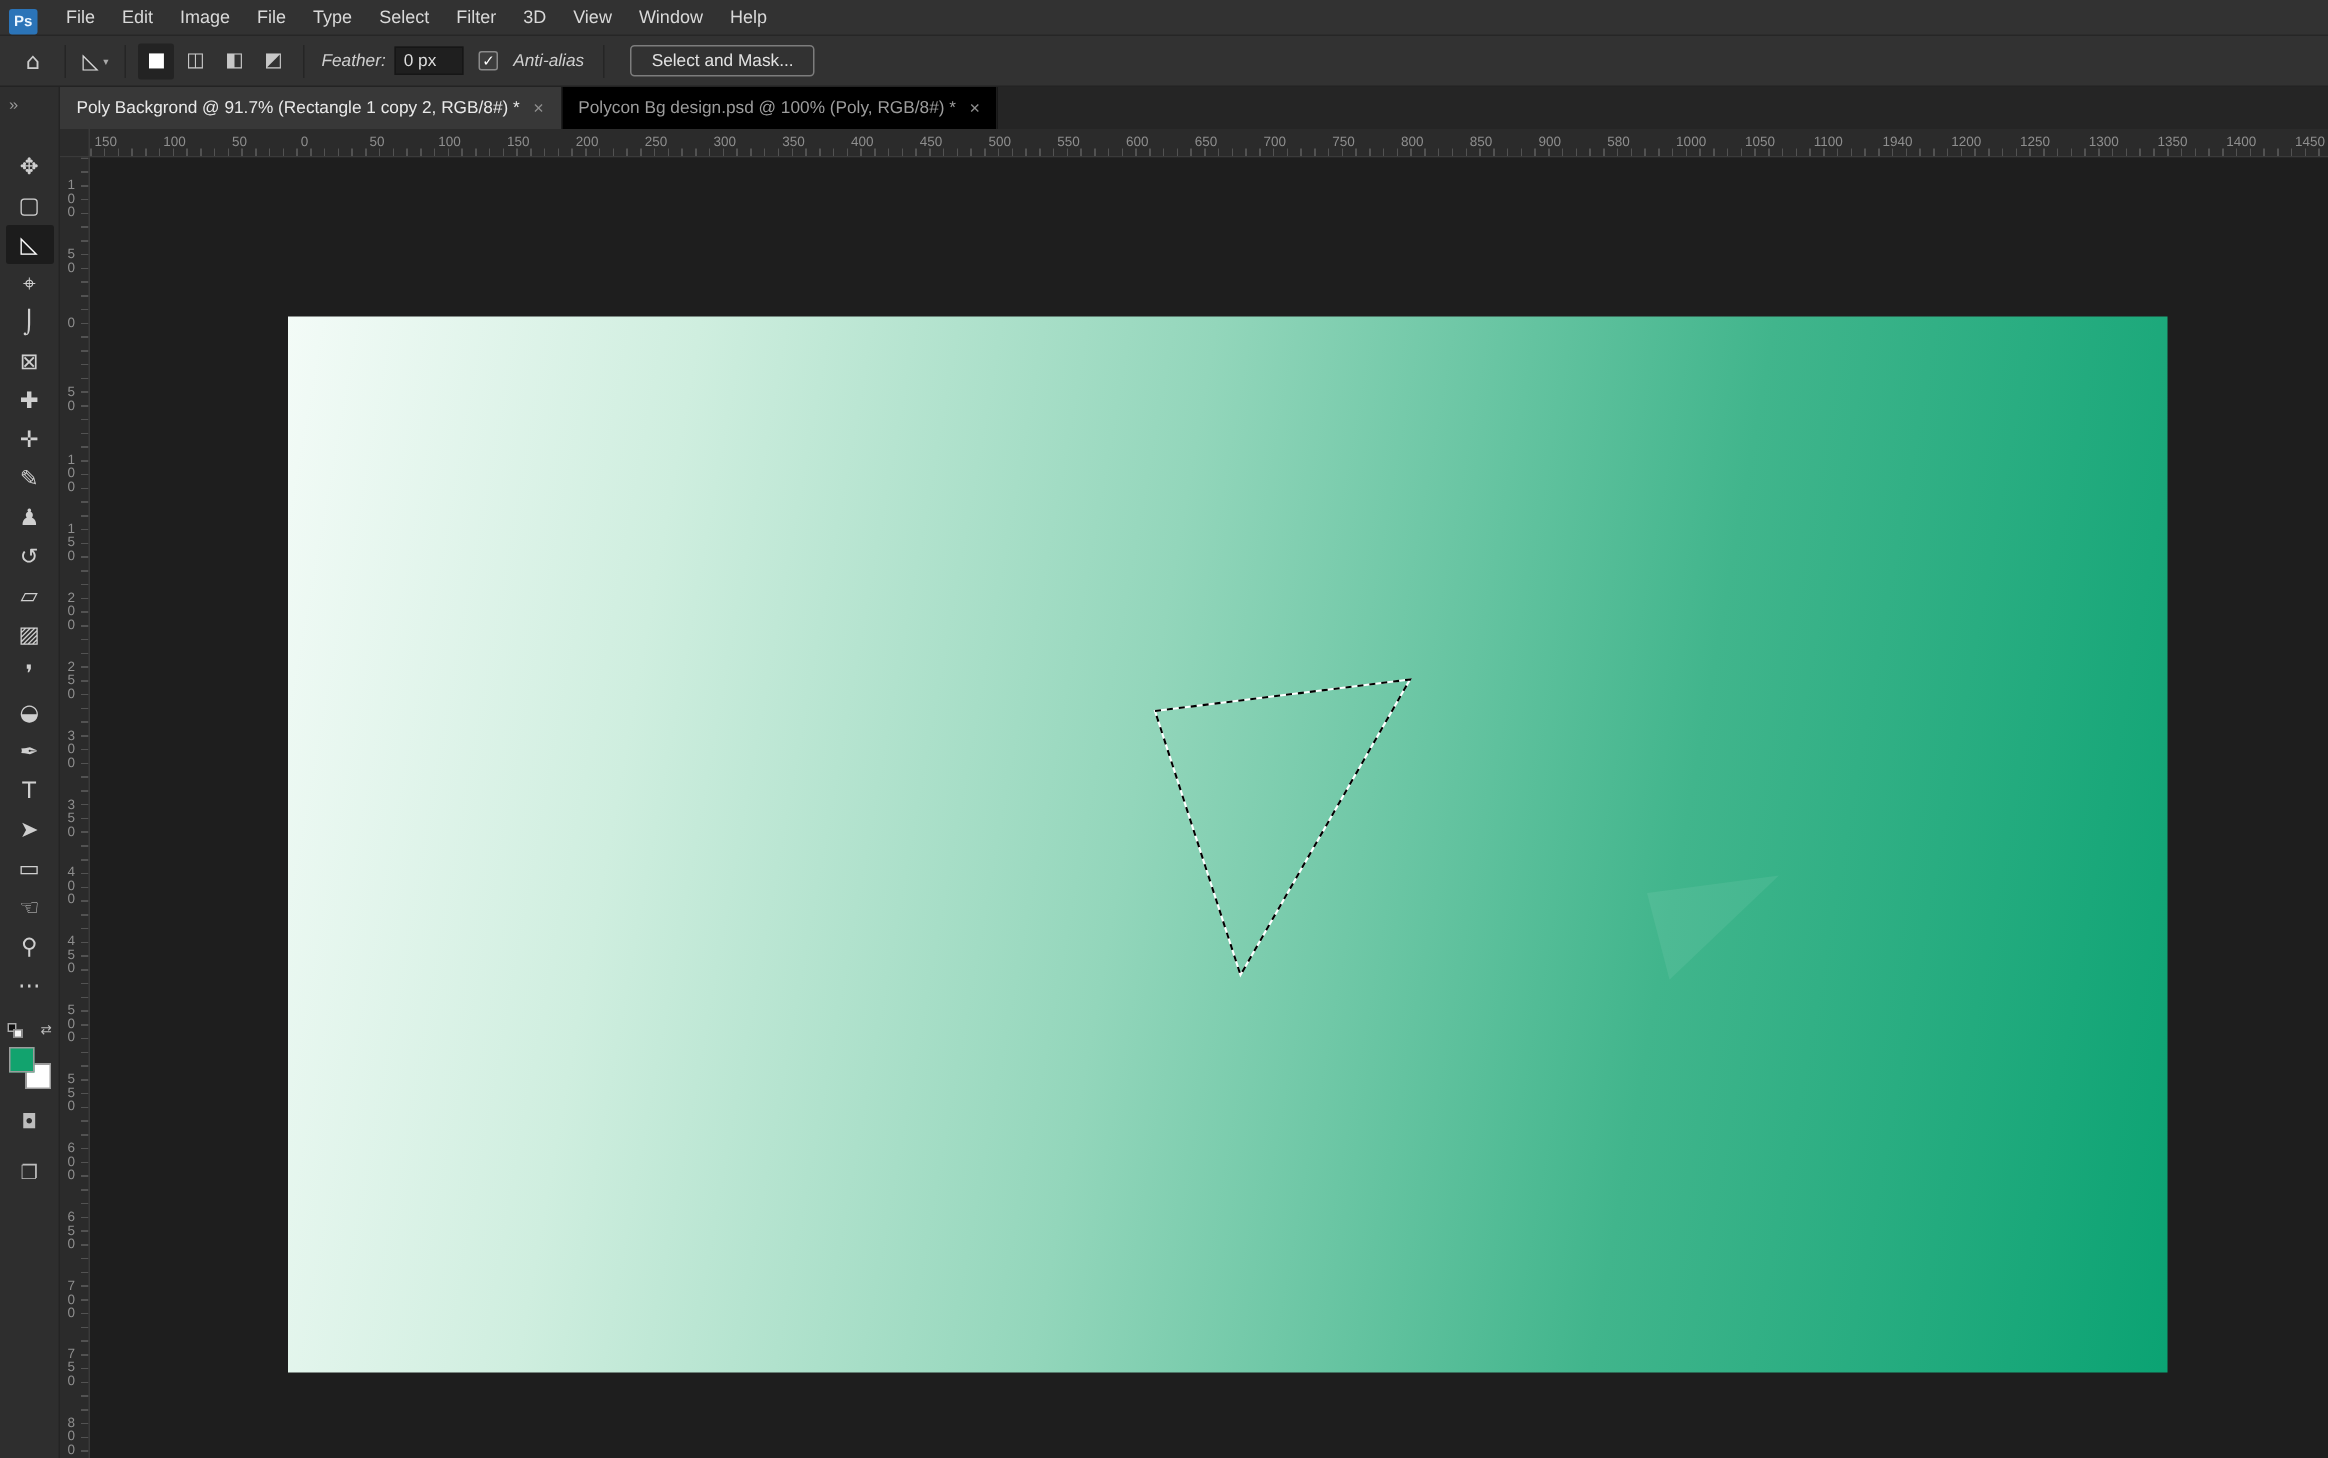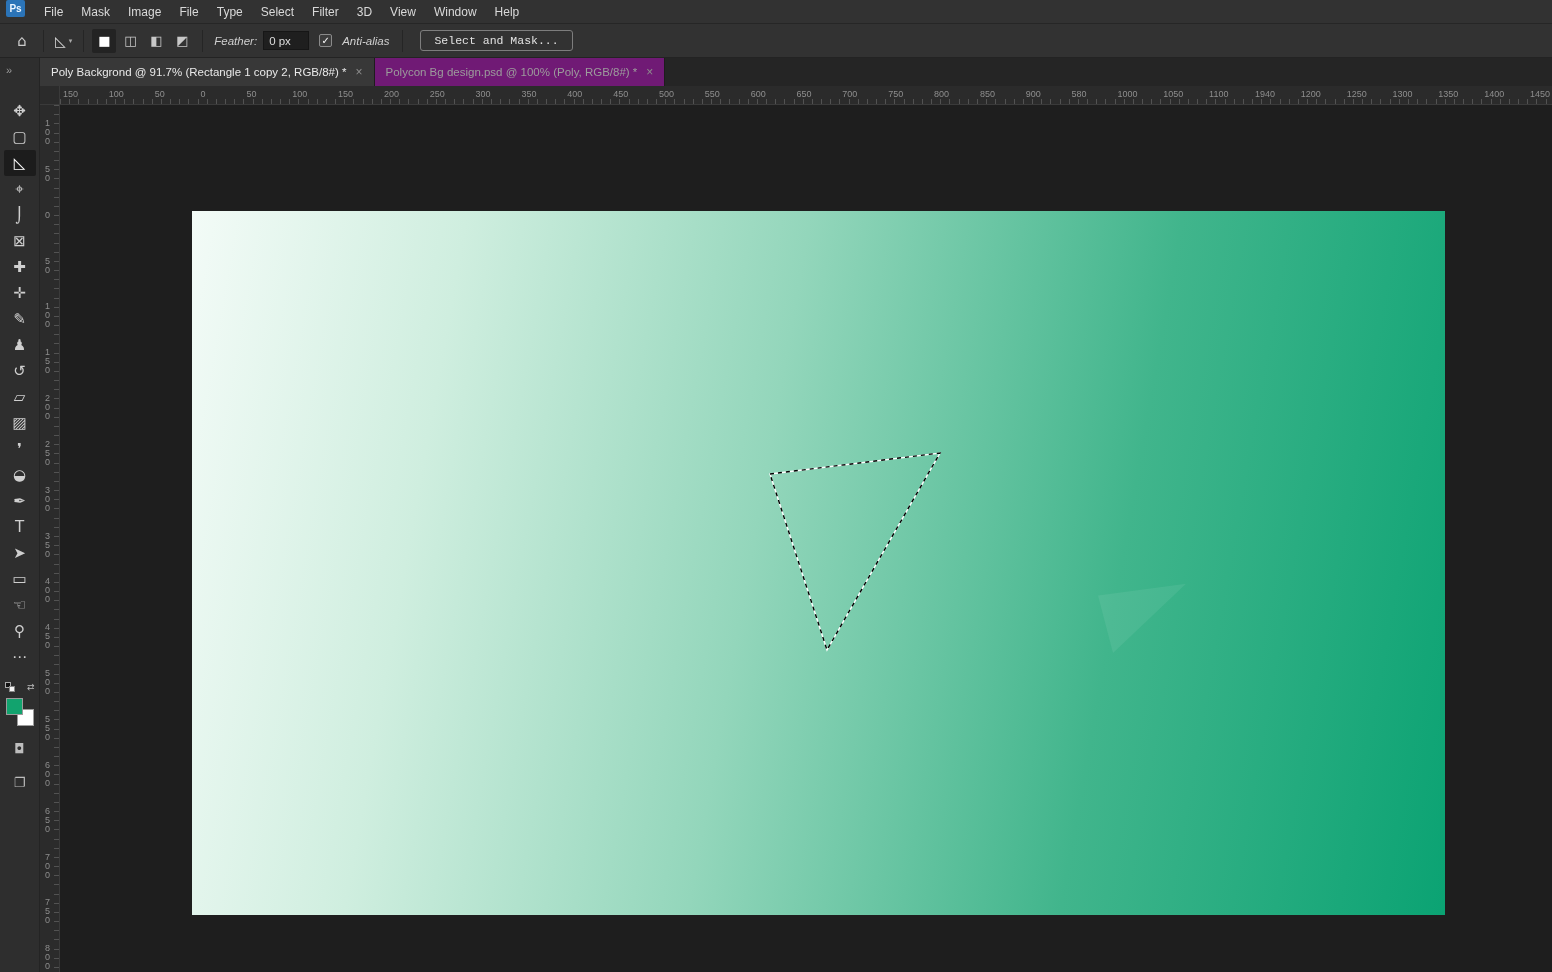--- a/index.html
+++ b/index.html
@@ -1,21 +1,21 @@
 <!DOCTYPE html>
 <html><head>
 <meta charset="utf-8">
 <style>
   * { margin:0; padding:0; box-sizing:border-box; }
   html,body { width:1552px; height:972px; overflow:hidden; background:#1e1e1e;
     font-family:"Liberation Sans", sans-serif; color:#d6d6d6; user-select:none; }
 
   
   .menubar { height:24px; background:#323232; border-bottom:1px solid #262626;
-    display:flex; align-items:flex-start; padding-left:6px; font-size:12px; color:#d9d9d9; }
+    display:flex; align-items:flex-end; padding-left:6px; font-size:12px; color:#d9d9d9; }
   .ps-badge { width:19px; height:17px; background:#2b74b8; color:#eaf5ff; font-size:10px;
     font-weight:bold; display:flex; align-items:center; justify-content:center;
     border-radius:2px; margin-right:10px; }
   .menu-item { padding:0 9px; line-height:24px; cursor:default; }
 
   
   .options-bar { height:34px; background:#323232; border-bottom:1px solid #232323;
     display:flex; align-items:center; padding:0 8px; font-size:11.5px; }
   .icon { font-family:"DejaVu Sans", sans-serif; }
   .ob-home { width:28px; height:26px; display:flex; align-items:center; justify-content:center;
@@ -28,21 +28,21 @@
     font-size:13px; color:#c8c8c8; border-radius:2px; margin:0 1px; }
   .mode-btn.active { background:#232323; color:#ffffff; }
   .ob-label { color:#cfcfcf; margin:0 6px 0 4px;font-style:italic; }
   .ob-input { width:46px; height:19px; background:#1f1f1f; border:1px solid #161616;
     color:#dddddd; font-size:11.5px; font-family:"Liberation Sans", sans-serif; padding:0 5px; }
   .cb { width:13px; height:13px; background:#3d3d3d; border:1px solid #8a8a8a; border-radius:2px;
     display:flex; align-items:center; justify-content:center; font-size:10px; color:#ffffff;
     margin:0 6px 0 10px; }
   .sm-btn { height:21px; padding:0 13px; border:1px solid #7d7d7d; border-radius:3px;
     background:transparent; color:#e2e2e2; font-size:11.5px; margin-left:10px;
-    font-family:Liberation Mono, monospace; }
+    font-family:Liberation Sans, sans-serif; }
 
   
   .main { display:flex; height:914px; }
   .toolbar { width:40px; background:#2e2e2e; border-right:1px solid #242424;
     display:flex; flex-direction:column; align-items:center; flex:0 0 40px; }
   .tb-expand { width:100%; height:24px; color:#9a9a9a; font-size:11px;
     display:flex; align-items:center; padding-left:6px; }
   .tools { margin-top:16px; display:flex; flex-direction:column; align-items:center; }
   .tool { width:32px; height:26px; display:flex; align-items:center; justify-content:center;
     color:#cfcfcf; font-size:15px; border-radius:2px; cursor:default; }
@@ -61,21 +61,21 @@
   .bg-swatch { position:absolute; right:0; bottom:0; width:17px; height:17px; background:#ffffff;
     border:1px solid #9c9c9c; z-index:1; }
   .tb-bottom-btn { width:32px; height:24px; margin-top:10px; display:flex; align-items:center;
     justify-content:center; color:#bdbdbd; font-size:13px; }
 
   .right-col { flex:1; display:flex; flex-direction:column; min-width:0; }
 
   
   .tabbar { height:28px; background:#252525; display:flex; align-items:stretch; }
   .tab { display:flex; align-items:center; gap:9px; padding:0 11px; font-size:11.5px;
-    background:#701a75; color:#9c9c9c; border-right:1px solid #1d1d1d; white-space:nowrap; }
+    background:#000000; color:#9c9c9c; border-right:1px solid #1d1d1d; white-space:nowrap; }
   .tab.active { background:#383838; color:#e9e9e9;text-align:right; }
   .tab-close { font-size:12px; color:#8d8d8d; }
 
   
   .ruler-row { height:19px; display:flex; background:#2b2b2b; }
   .ruler-corner { flex:0 0 20px; background:#2b2b2b; border-right:1px solid #3a3a3a;
     border-bottom:1px solid #3a3a3a; }
   .hruler { flex:1; position:relative; overflow:hidden; display:flex;
     border-bottom:1px solid #3a3a3a; }
   .hruler::after { content:""; position:absolute; left:0; right:0; bottom:0; height:5px;
@@ -104,21 +104,21 @@
 </style>
 </head>
 <body>
 
 <div class="menubar">
   <div class="ps-badge">Ps</div>
   <div style="display:flex">
 
       <div class="menu-item">File</div>
 
-      <div class="menu-item">Mask</div>
+      <div class="menu-item">Edit</div>
 
       <div class="menu-item">Image</div>
 
       <div class="menu-item">File</div>
 
       <div class="menu-item">Type</div>
 
       <div class="menu-item">Select</div>
 
       <div class="menu-item">Filter</div>

